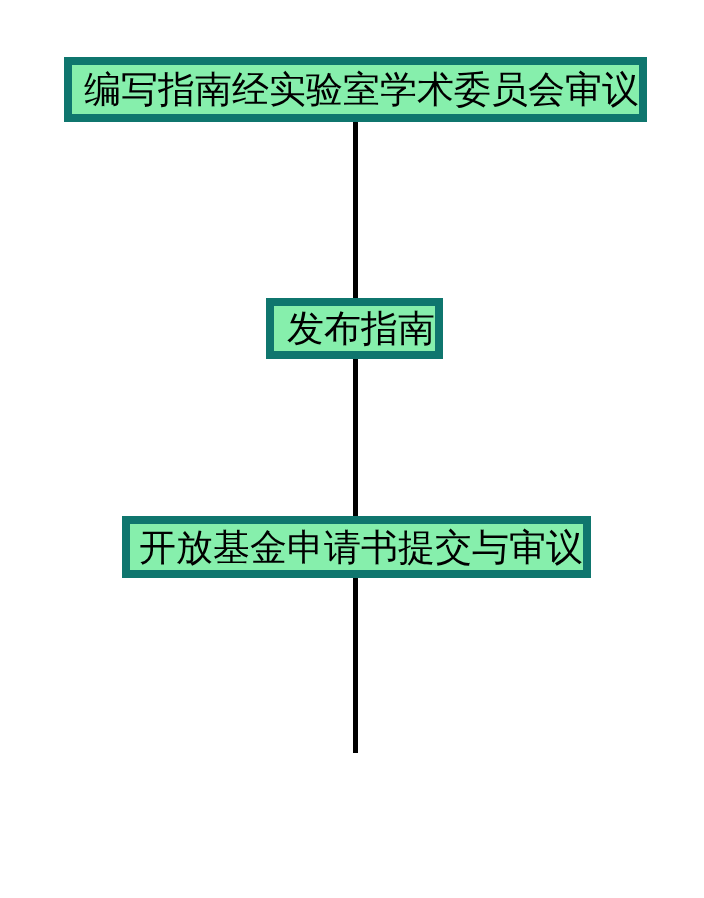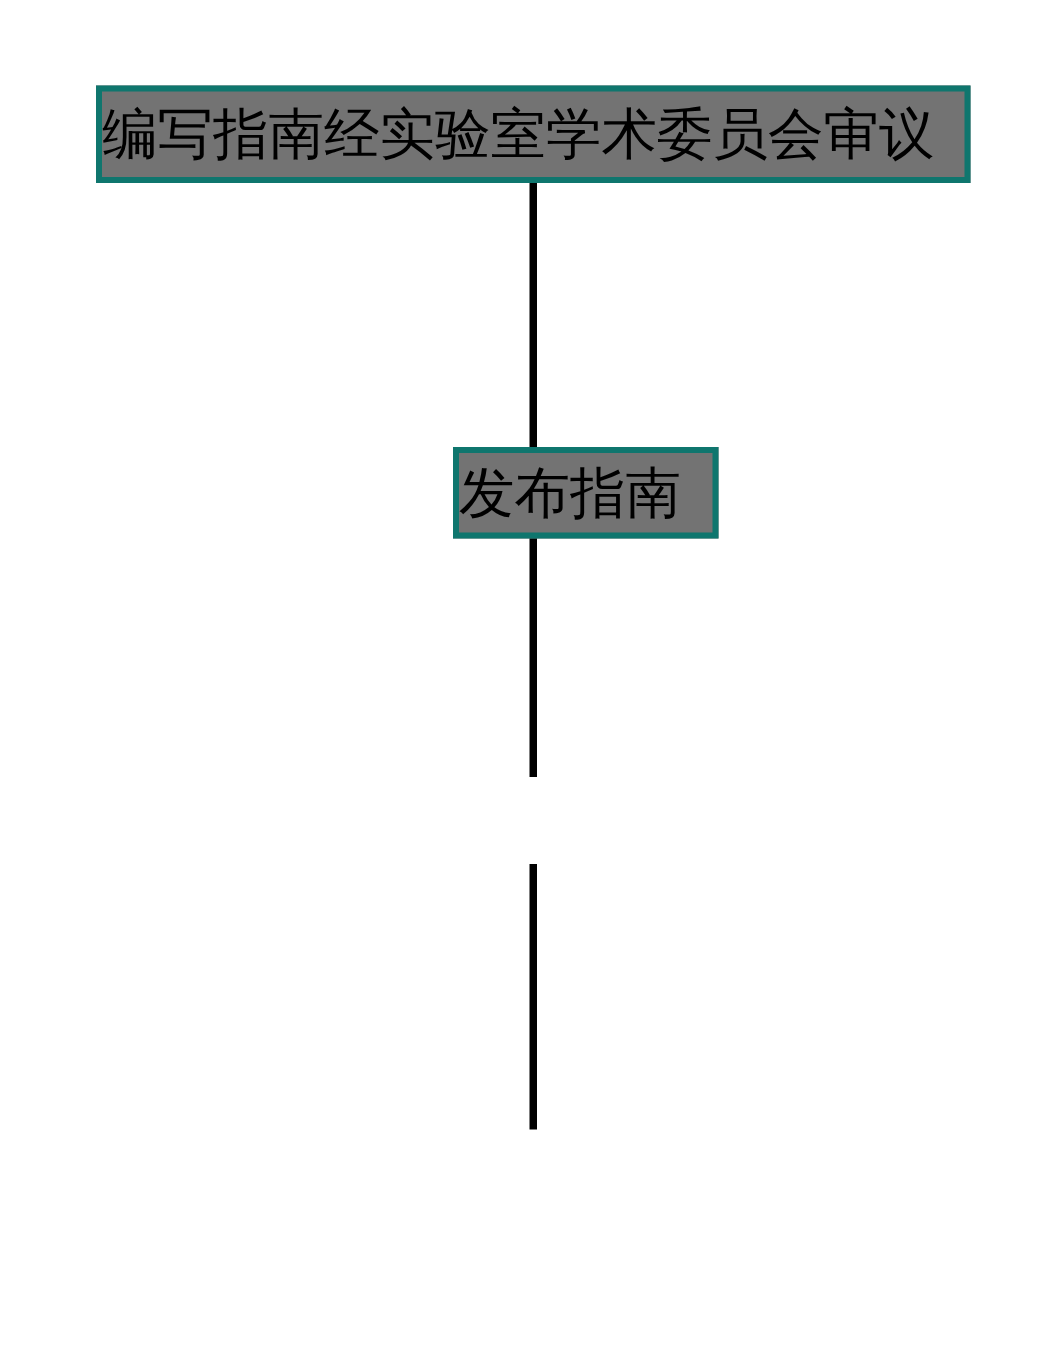--- a/index.html
+++ b/index.html
@@ -11,41 +11,41 @@
     position: relative;
     width: 704px;
     height: 898px;
     background: #ffffff;
     overflow: hidden;
     font-family: "Liberation Sans", "DejaVu Sans", sans-serif;
   }
   .flow-node {
     position: absolute;
     box-sizing: border-box;
-    border: 4px solid #0f766e;
-    background: #737373;
+    border: 8px solid #0f766e;
+    background: #86efac;
     color: #000000;
     display: flex;
     align-items: center;
-    justify-content: flex-start;
+    justify-content: flex-end;
     font-size: 37px;
     line-height: 1;
     white-space: nowrap;
     letter-spacing: 0px;
     z-index: 2;
   }
   .connector {
     position: absolute;
     width: 5px;
     background: #000000;
     z-index: 1;
   }
   
   #node-1 { left: 64px;  top: 57px;  width: 583px; height: 65px; }
-  #node-2 { left: 266px; top: 298px; width: 177px; height: 61px; margin-left: 36px; }
+  #node-2 { left: 266px; top: 298px; width: 177px; height: 61px; }
   #node-3 { left: 122px; top: 516px; width: 469px; height: 62px; }
   #node-4 { left: 177px; top: 751px; width: 361px; height: 62px; }
   
   #conn-1 { left: 353px; top: 120px; height: 180px; }
   #conn-2 { left: 353px; top: 357px; height: 161px; }
   #conn-3 { left: 353px; top: 576px; height: 177px; }
 </style>
 </head>
 <body>
 
@@ -56,15 +56,18 @@
   <div class="connector" id="conn-3"></div>
 
   <div class="flow-node" id="node-1">
     <span>编写指南经实验室学术委员会审议</span>
   </div>
 
   <div class="flow-node" id="node-2">
     <span>发布指南</span>
   </div>
 
+  <div class="flow-node" id="node-3">
+    <span>开放基金申请书提交与审议</span>
+  </div>
 
 
 </div>
 
 </body></html>

